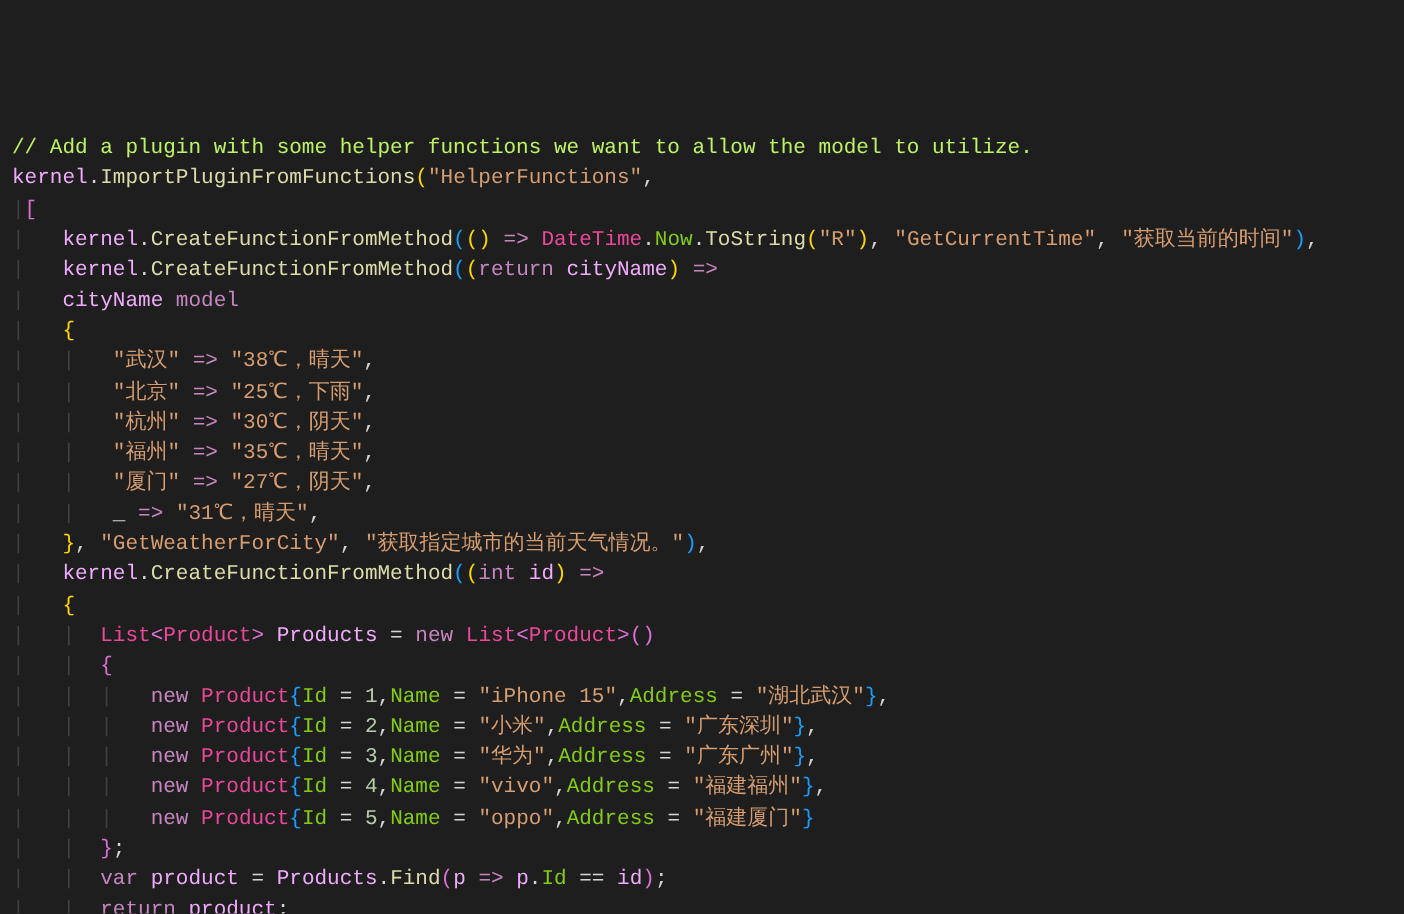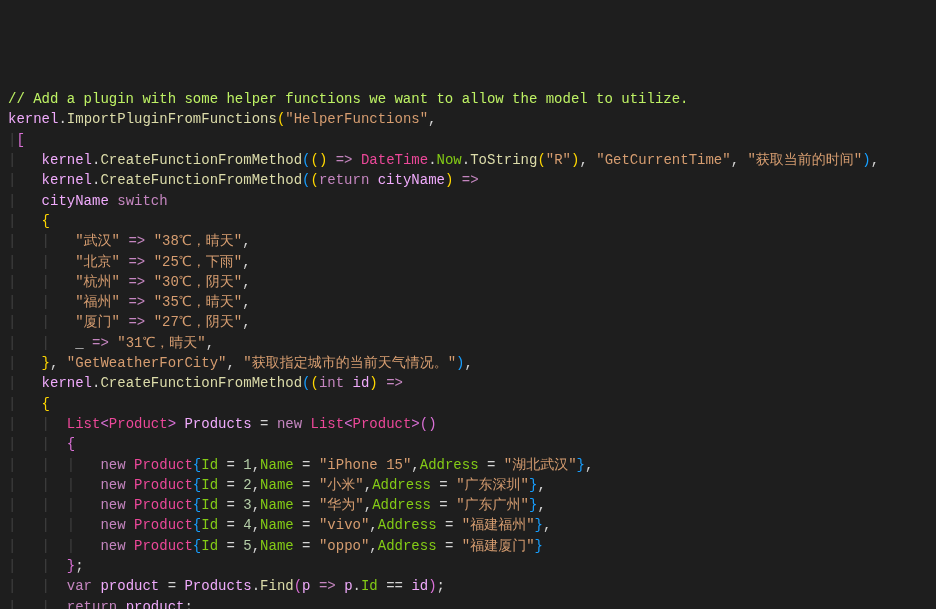--- a/index.html
+++ b/index.html
@@ -35,21 +35,21 @@
 </head>
 <body>
 
 
 
 <div><span class="comment">// Add a plugin with some helper functions we want to allow the model to utilize.</span>
 <span class="variable">kernel</span>.<span class="method">ImportPluginFromFunctions</span><span class="bracket1">(</span><span class="string">"HelperFunctions"</span>,
 <span class="guide">|</span><span class="bracket2">[</span>
 <span class="guide">|   </span><span class="variable">kernel</span>.<span class="method">CreateFunctionFromMethod</span><span class="bracket3">(</span><span class="bracket1">(</span><span class="bracket1">)</span> <span class="keyword">=&gt;</span> <span class="type">DateTime</span>.<span class="prop">Now</span>.<span class="method">ToString</span><span class="bracket1">(</span><span class="string">"R"</span><span class="bracket1">)</span>, <span class="string">"GetCurrentTime"</span>, <span class="string">"获取当前的时间"</span><span class="bracket3">)</span>,
 <span class="guide">|   </span><span class="variable">kernel</span>.<span class="method">CreateFunctionFromMethod</span><span class="bracket3">(</span><span class="bracket1">(</span><span class="keyword">return</span> <span class="variable">cityName</span><span class="bracket1">)</span> <span class="keyword">=&gt;</span>
-<span class="guide">|   </span><span class="variable">cityName</span> <span class="keyword">switch</span>
+<span class="guide">|   </span><span class="variable">cityName</span> <span class="keyword">model</span>
 <span class="guide">|   </span><span class="bracket1">{</span>
 <span class="guide">|   |   </span><span class="string">"武汉"</span> <span class="keyword">=&gt;</span> <span class="string">"38℃，晴天"</span>,
 <span class="guide">|   |   </span><span class="string">"北京"</span> <span class="keyword">=&gt;</span> <span class="string">"25℃，下雨"</span>,
 <span class="guide">|   |   </span><span class="string">"杭州"</span> <span class="keyword">=&gt;</span> <span class="string">"30℃，阴天"</span>,
 <span class="guide">|   |   </span><span class="string">"福州"</span> <span class="keyword">=&gt;</span> <span class="string">"35℃，晴天"</span>,
 <span class="guide">|   |   </span><span class="string">"厦门"</span> <span class="keyword">=&gt;</span> <span class="string">"27℃，阴天"</span>,
 <span class="guide">|   |   </span>_ <span class="keyword">=&gt;</span> <span class="string">"31℃，晴天"</span>,
 <span class="guide">|   </span><span class="bracket1">}</span>, <span class="string">"GetWeatherForCity"</span>, <span class="string">"获取指定城市的当前天气情况。"</span><span class="bracket3">)</span>,
 <span class="guide">|   </span><span class="variable">kernel</span>.<span class="method">CreateFunctionFromMethod</span><span class="bracket3">(</span><span class="bracket1">(</span><span class="keyword">int</span> <span class="variable">id</span><span class="bracket1">)</span> <span class="keyword">=&gt;</span>
 <span class="guide">|   </span><span class="bracket1">{</span>

